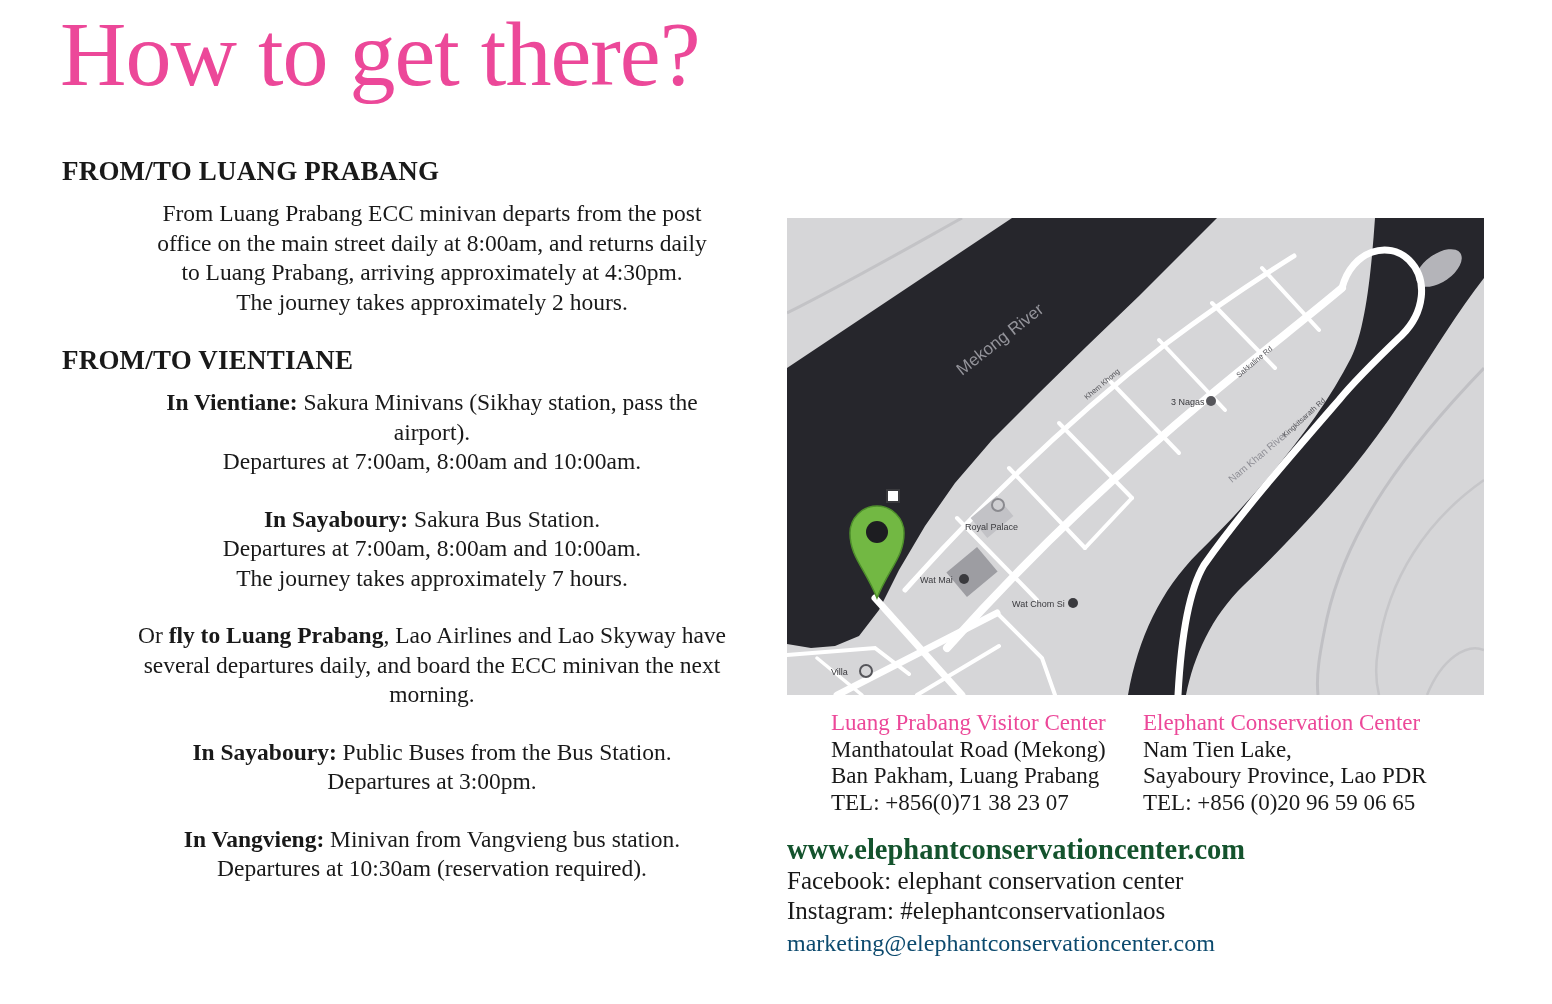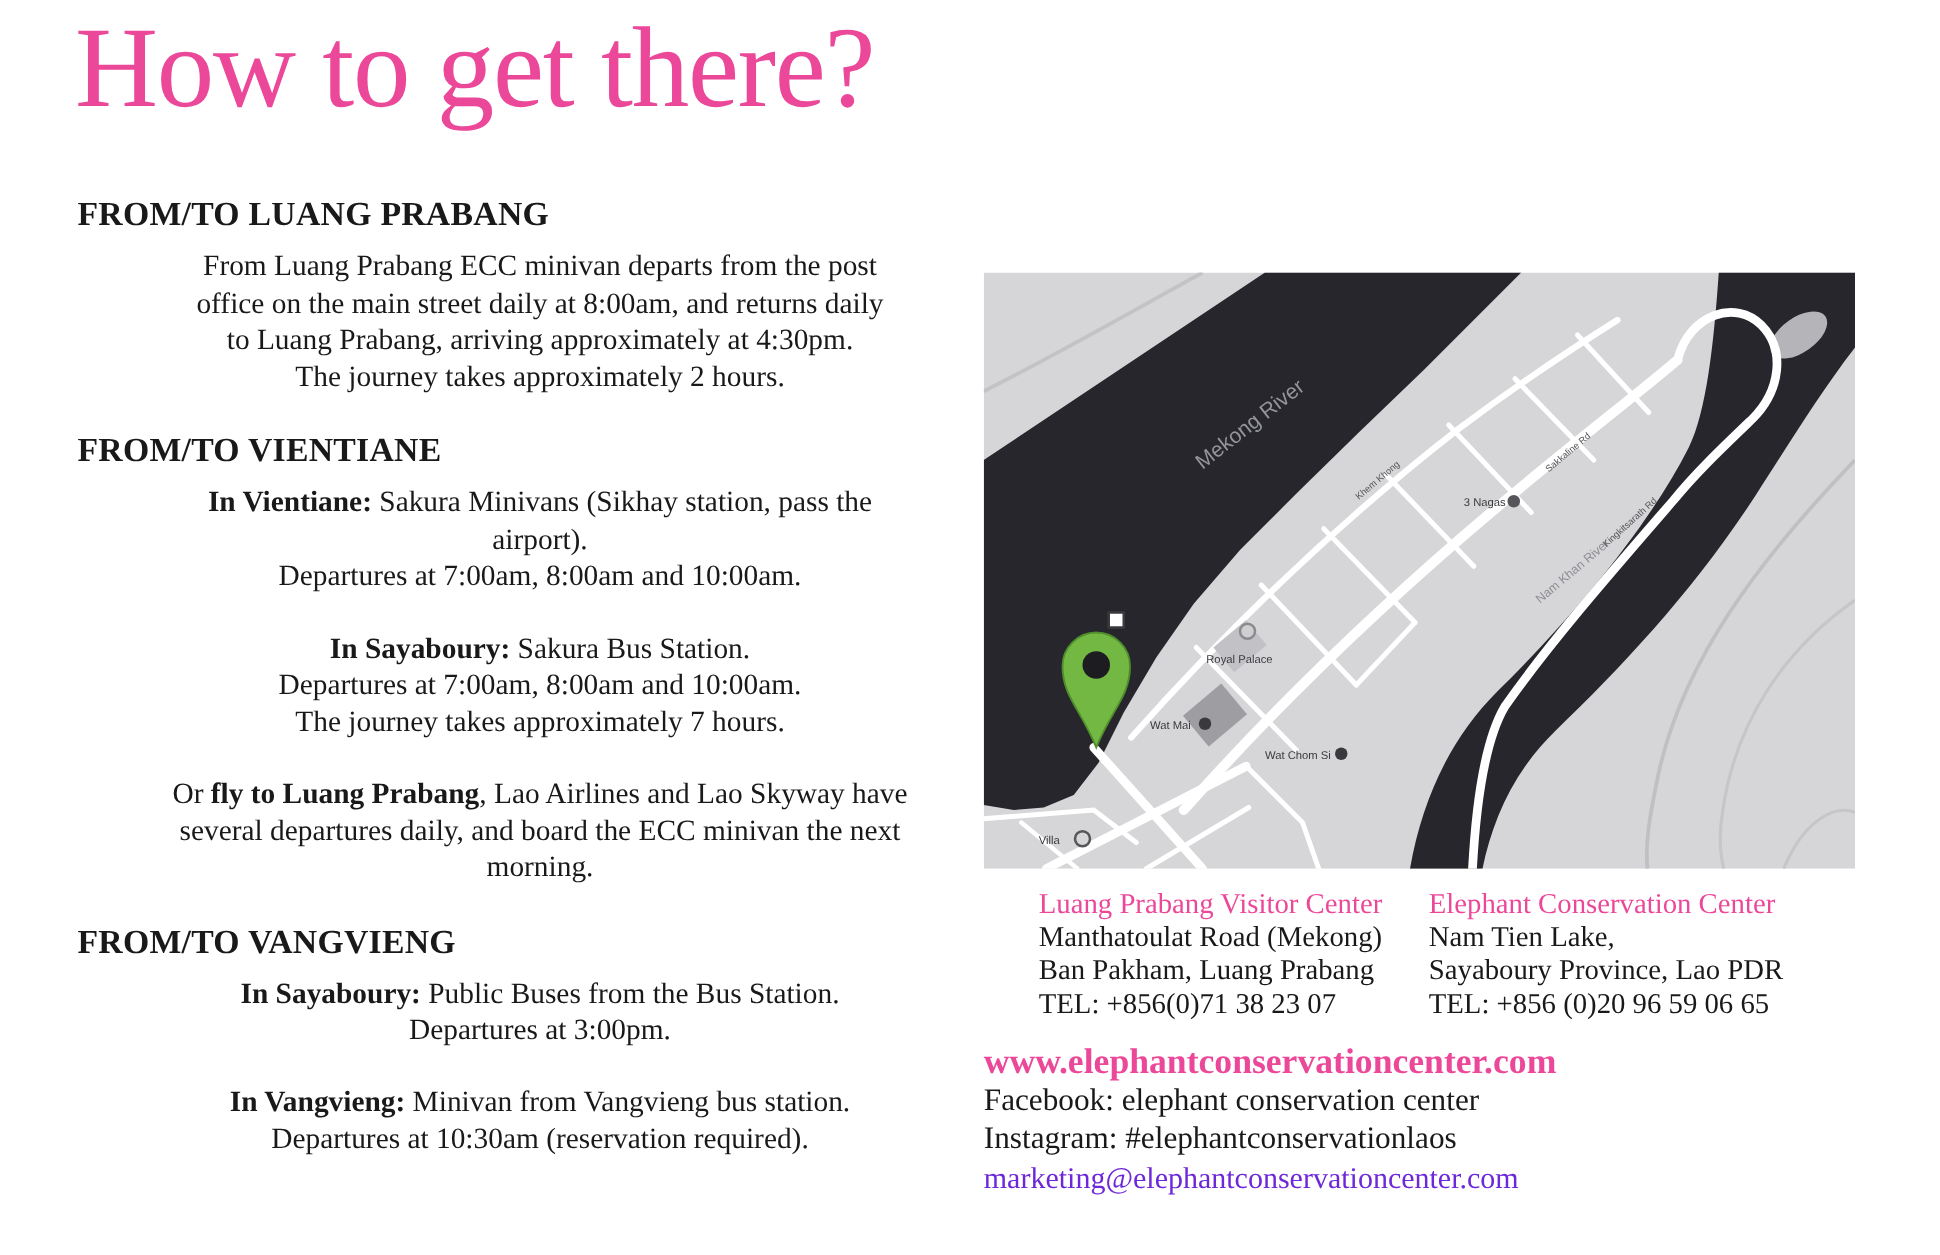--- a/index.html
+++ b/index.html
@@ -25,22 +25,22 @@
   .contact-col.c1{left:356px;width:370px;}
   .contact-name{font-weight:400;}
   .contact-line{white-space:nowrap;}
 
   .links{position:absolute;left:787px;top:834px;width:720px;}
   .website{font-size:28.5px;font-weight:700;line-height:32px;margin:0;}
   .social{font-size:25px;line-height:30px;margin:0;}
   .email{font-size:24px;line-height:30px;margin:2px 0 0 0;font-weight:400;}
 
   .green{color:#ec4899;}
-  .green-link{color:#ec4899;}
-  .green-light{color:#6d28d9;text-align:center;}
+  .green-link{color:#14532d;}
+  .green-light{color:#0c4a6e;text-align:center;}
 
   a{text-decoration:none;cursor:pointer;}
 </style>
 </head>
 <body>
 
 <div class="page">
 
   <h1 class="page-title green">How to get there?</h1>
 
@@ -58,21 +58,20 @@
 airport).
 Departures at 7:00am, 8:00am and 10:00am.</span></p>
         <p class="body-par"><b>In Sayaboury:</b><span> Sakura Bus Station.
 Departures at 7:00am, 8:00am and 10:00am.
 The journey takes approximately 7 hours.</span></p>
         <p class="body-par"><span>Or </span><b>fly to Luang Prabang</b><span>, Lao Airlines and Lao Skyway have
 several departures daily, and board the ECC minivan the next
 morning.</span></p>
       </div>
       <div class="section">
-        <h2 class="section-heading">FROM/TO VANGVIENG</h2>
         <p class="body-par"><b>In Sayaboury:</b><span> Public Buses from the Bus Station.
 Departures at 3:00pm.</span></p>
         <p class="body-par"><b>In Vangvieng:</b><span>  Minivan from Vangvieng bus station.
 Departures at 10:30am (reservation required).</span></p>
       </div>
     </div>
 
   <div class="map-box">
     <svg width="697" height="477" viewBox="0 0 697 477" xmlns="http://www.w3.org/2000/svg">
 

